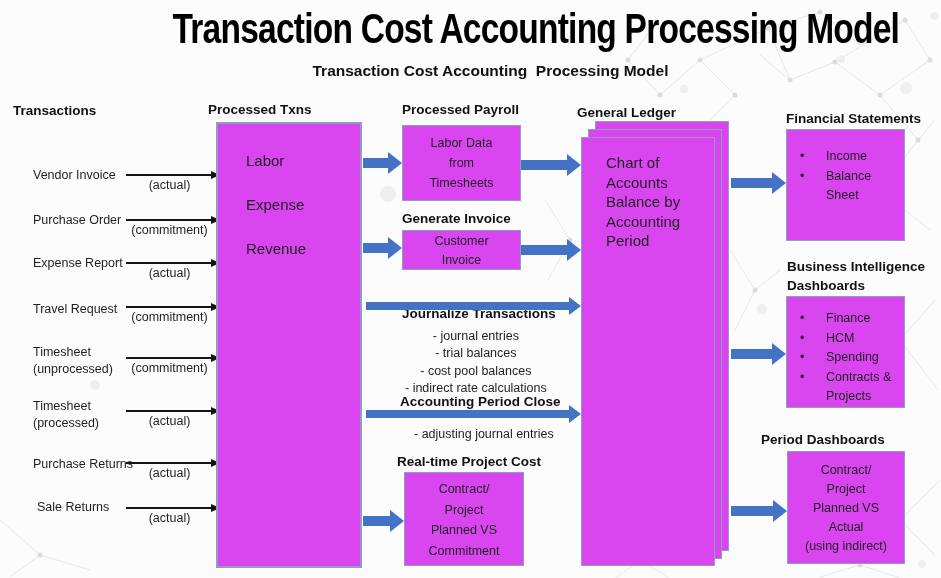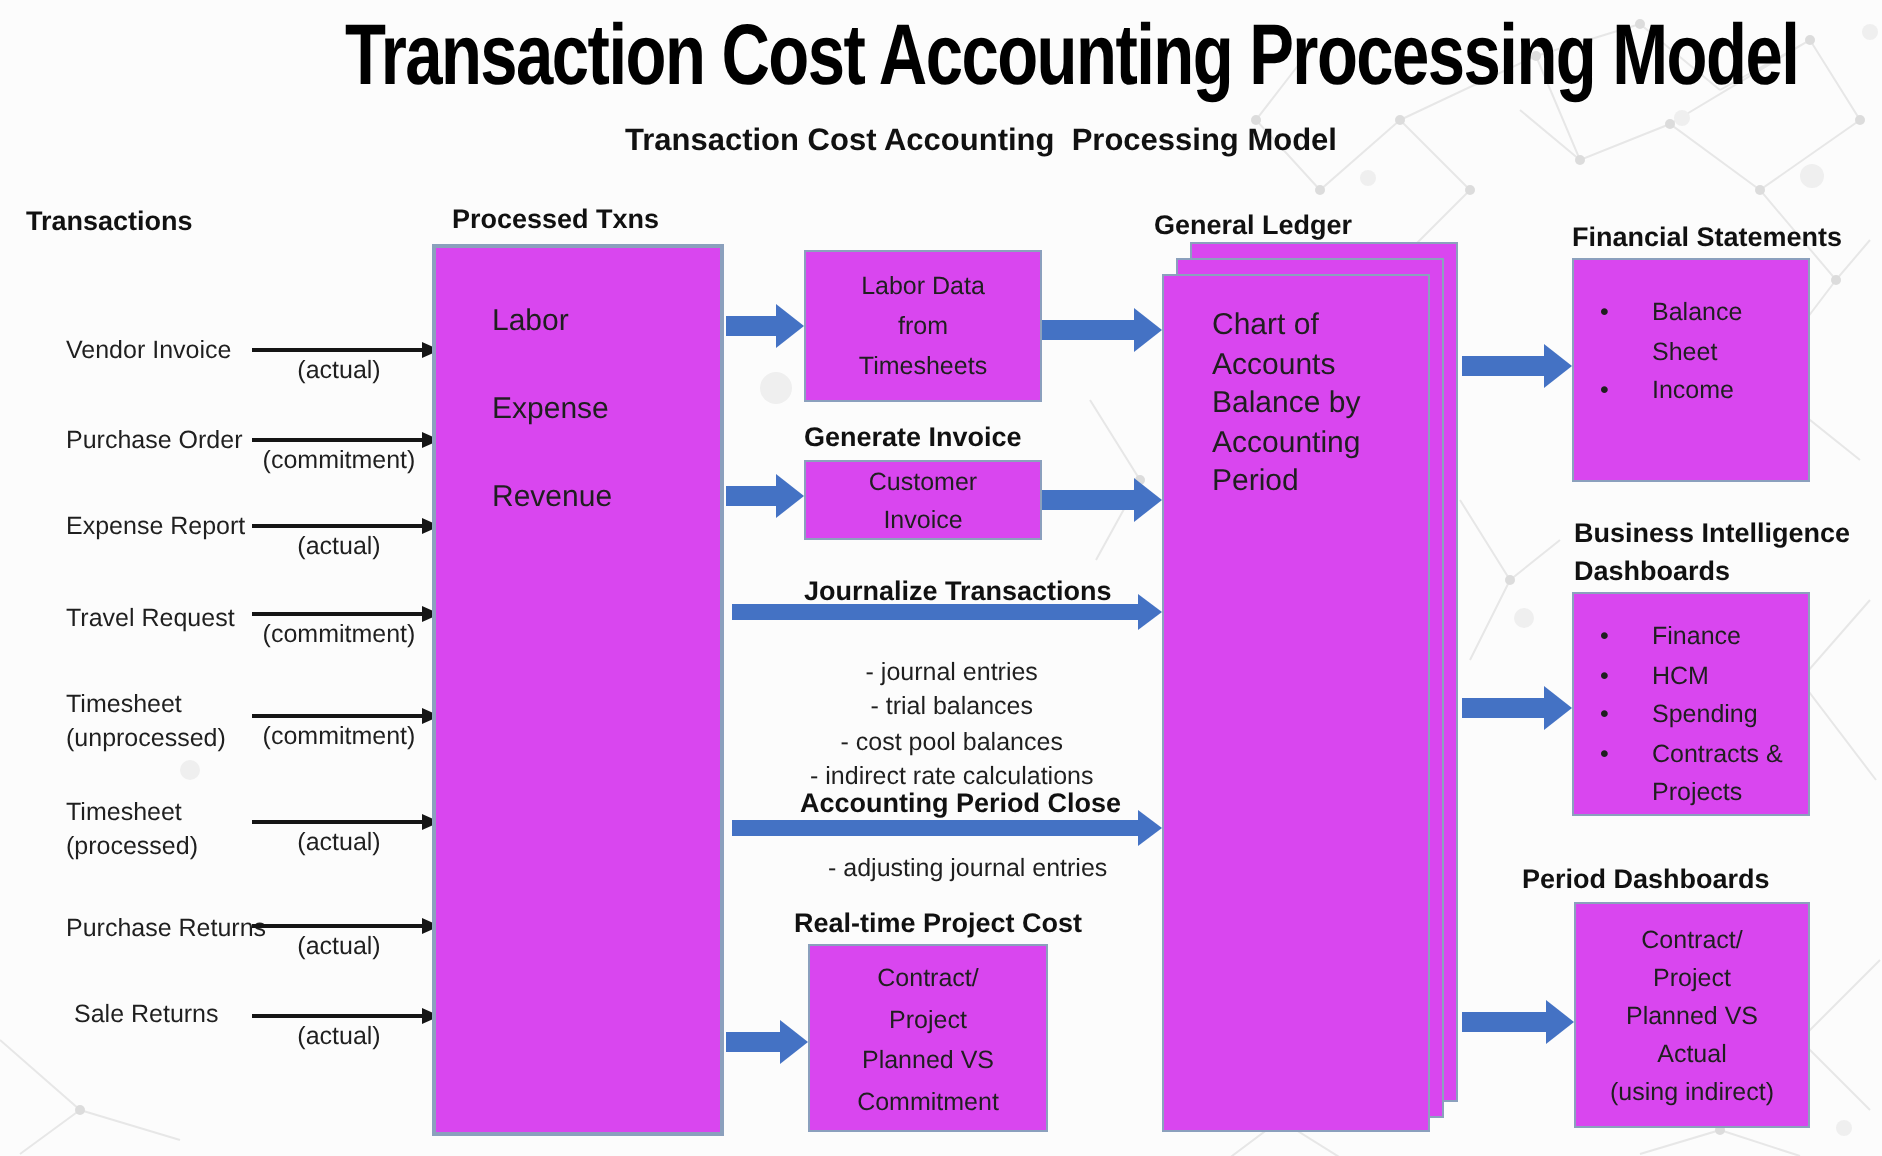--- a/index.html
+++ b/index.html
@@ -138,41 +138,42 @@
     <div class="txn-type" style="top:414px;">(actual)</div>
 
     <div class="txn-label" style="top:456px;">Purchase Returns</div>
     <div class="txn-arrow" style="top:462px;"></div>
     <div class="txn-type" style="top:466px;">(actual)</div>
 
     <div class="txn-label" style="top:499px;left:17px;">Sale Returns</div>
     <div class="txn-arrow" style="top:507px;"></div>
     <div class="txn-type" style="top:511px;">(actual)</div>
 
-    <div class="hdr" style="left:226px;top:100px;">Processed Txns</div>
+    <div class="hdr" style="left:208px;top:100px;">Processed Txns</div>
     <div class="gbox" style="left:216px;top:122px;width:146px;height:446px;border-width:2px;"></div>
     <div class="pt-list">
       <div>Labor</div>
       <div>Expense</div>
       <div>Revenue</div>
     </div>
 
+    <div class="hdr" style="left:402px;top:100px;">Processed Payroll</div>
     <div class="gbox" style="left:402px;top:125px;width:119px;height:76px;padding-top:7px;">
       <span class="center-text">Labor Data
 from
 Timesheets</span>
     </div>
 
     <div class="hdr" style="left:402px;top:209px;">Generate Invoice</div>
     <div class="gbox" style="left:402px;top:230px;width:119px;height:40px;padding-top:1px;">
       <span class="center-text" style="line-height:19px;">Customer
 Invoice</span>
     </div>
 
-    <div class="hdr" style="left:402px;top:286px;">Journalize Transactions</div>
+    <div class="hdr" style="left:402px;top:304px;">Journalize Transactions</div>
     <div class="mid-list" style="left:405px;top:328px;text-align:center;">
       <div>- journal entries</div>
       <div>- trial balances</div>
       <div>- cost pool balances</div>
       <div>- indirect rate calculations</div>
     </div>
 
     <div class="hdr" style="left:400px;top:392px;">Accounting Period Close</div>
     <div class="mid-list" style="left:414px;top:426px;">
       <div>- adjusting journal entries</div>
@@ -193,22 +194,22 @@
       <span style="display:block;font-size:15px;line-height:19.5px;white-space:pre-line;">Chart of
 Accounts
 Balance by
 Accounting
 Period</span>
     </div>
 
     <div class="hdr" style="left:786px;top:109px;">Financial Statements</div>
     <div class="gbox" style="left:786px;top:129px;width:119px;height:112px;padding-top:17px;">
       <ul class="blist">
+        <li>Income</li>
         <li>Balance Sheet</li>
-        <li>Income</li>
       </ul>
     </div>
 
     <div class="hdr" style="left:787px;top:257px;">Business Intelligence
 Dashboards</div>
     <div class="gbox" style="left:786px;top:296px;width:119px;height:112px;padding-top:12px;">
       <ul class="blist">
         <li>Finance</li>
         <li>HCM</li>
         <li>Spending</li>

